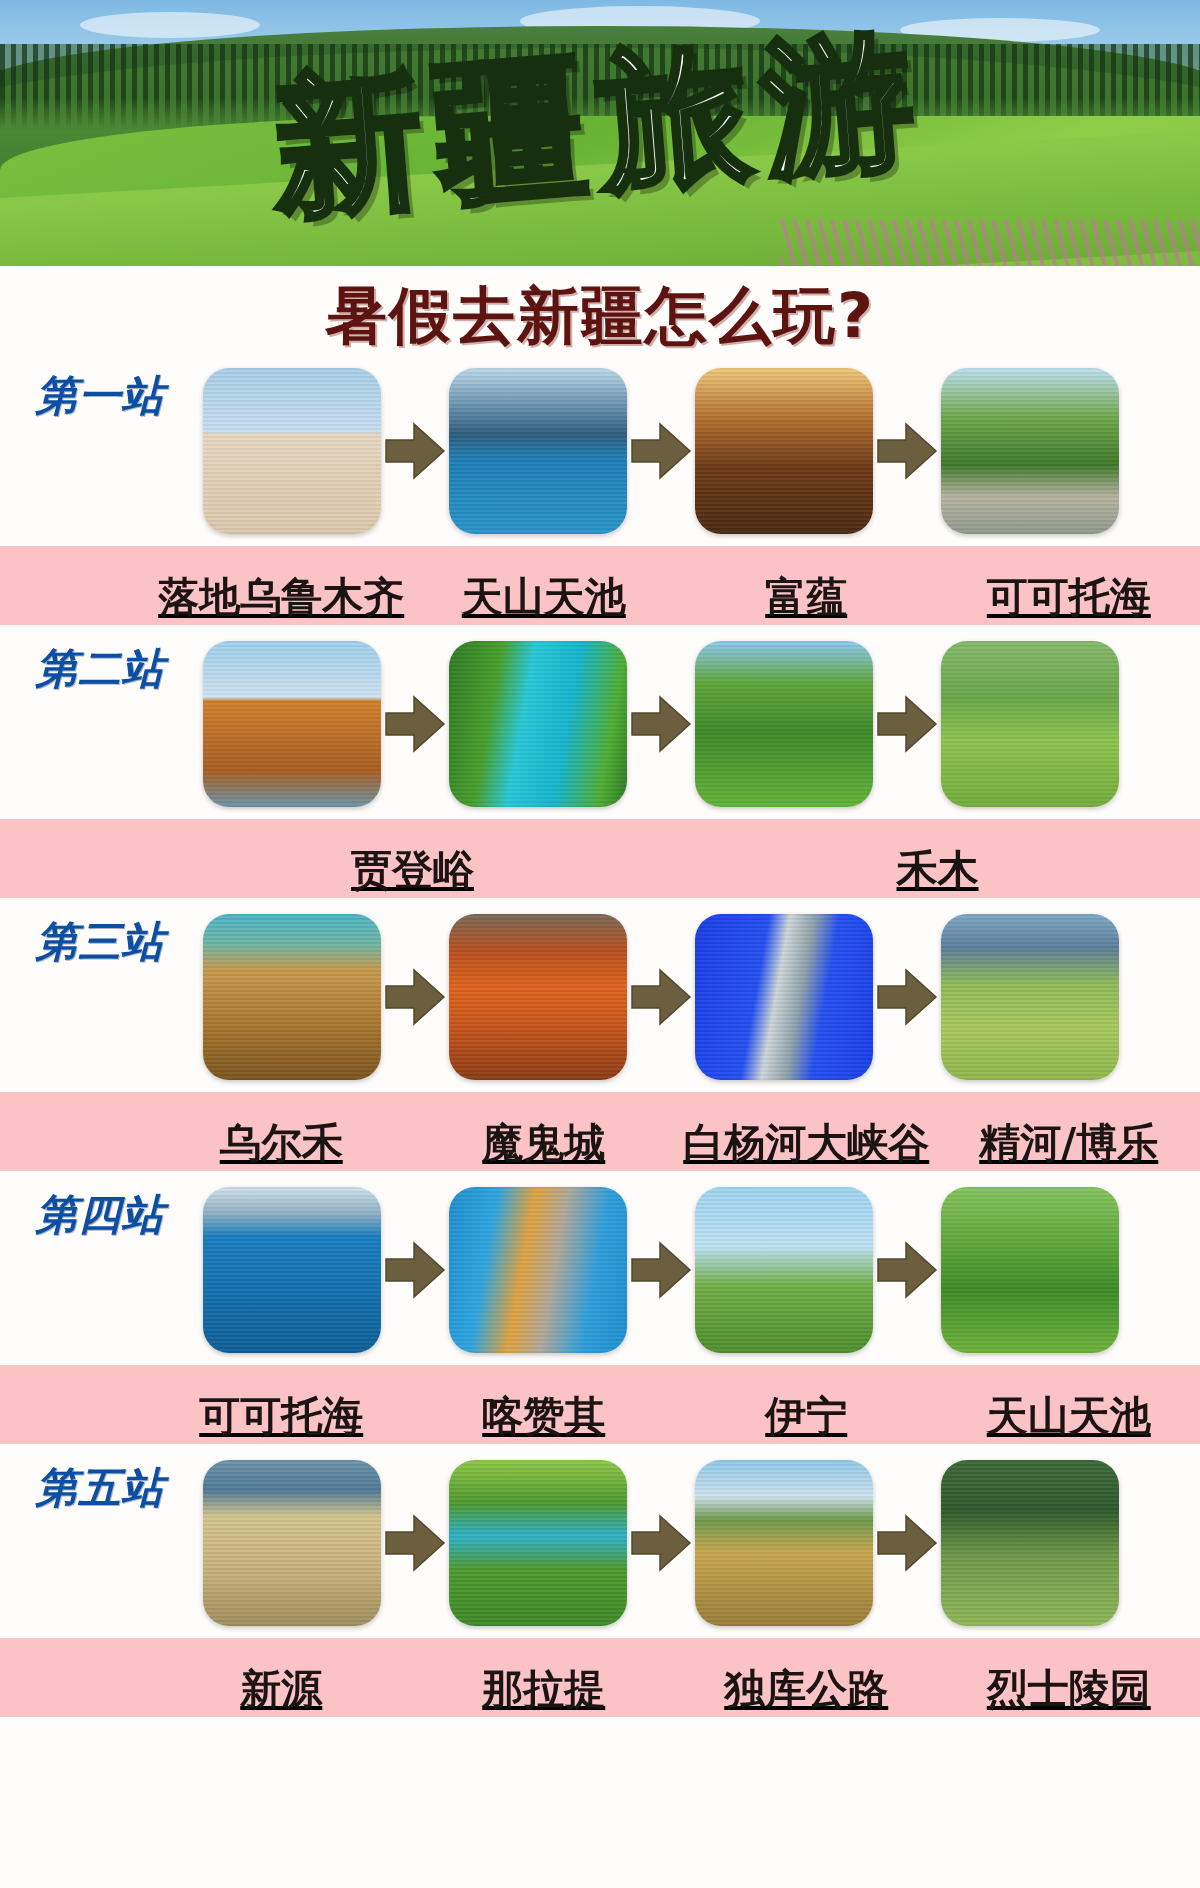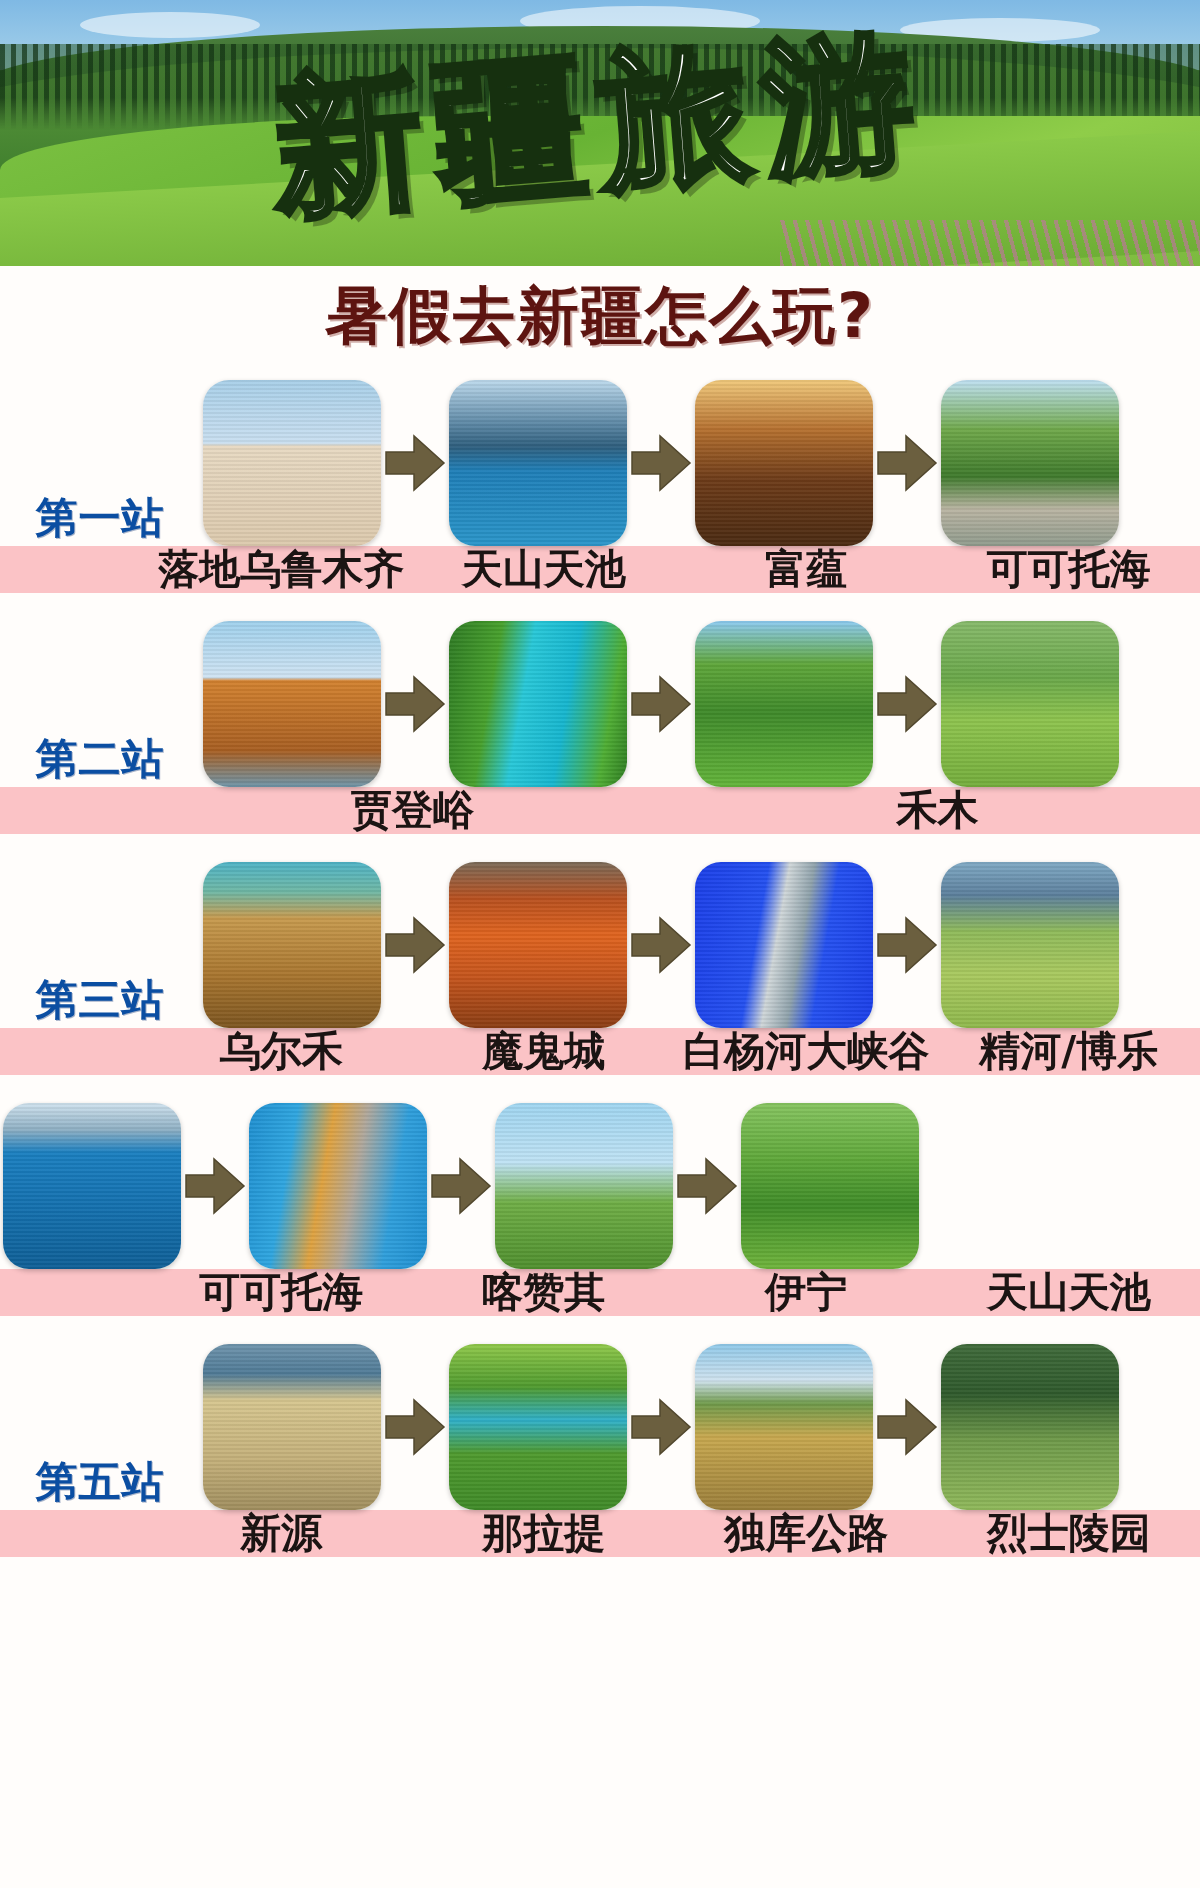--- a/index.html
+++ b/index.html
@@ -72,21 +72,21 @@
     color:#5d1410;
     text-shadow:2px 2px 0 rgba(120,30,20,.35);
     font-family:"DejaVu Sans","Liberation Sans",sans-serif;
   }
 
   
   .rows{position:absolute;left:0;top:368px;width:1200px;}
   .row{position:relative;width:1200px;}
   .row-strip{
     position:relative;width:1200px;height:178px;
-    display:flex;align-items:flex-end;
+    display:flex;align-items:flex-start;font-style:italic;
   }
   .station-label{
     width:200px;flex:0 0 200px;
     text-align:center;
     font-size:42px;font-weight:700;letter-spacing:1px;
     color:#0b4ea2;
     font-family:"DejaVu Sans","Liberation Sans",sans-serif;
     text-shadow:1px 1px 0 rgba(0,40,110,.35);
   }
   .cells{
@@ -101,22 +101,22 @@
     box-shadow:0 2px 5px rgba(0,0,0,.22);
     position:relative;
   }
   .arrow{
     width:62px;flex:0 0 62px;height:70px;position:relative;
   }
   .arrow svg{display:block;width:62px;height:70px;}
 
   
   .band{
-    width:1200px;height:47px;background:#fbc3c6;
-    display:flex;align-items:center;
+    width:1200px;height:79px;background:#fbc3c6;
+    display:flex;align-items:flex-end;text-decoration:underline;
   }
   .band-spacer{width:150px;flex:0 0 150px;}
   .band-caps{flex:1;display:flex;align-items:center;}
   .cap{
     flex:1;text-align:center;
     font-size:41px;font-weight:600;color:#1b1413;letter-spacing:0px;
     font-family:"DejaVu Sans","Liberation Sans",sans-serif;
     white-space:nowrap;
   }
   .gap{width:1200px;height:16px;background:#fffdfb;}
@@ -292,20 +292,21 @@
             <div class="cap">乌尔禾</div>
             <div class="cap">魔鬼城</div>
             <div class="cap">白杨河大峡谷</div>
             <div class="cap">精河/博乐</div>
           </div>
         </div>
       </div>
       <div class="gap"></div>
       <div class="row">
         <div class="row-strip">
+          <div class="station-label">第四站</div>
           <div class="cells">
             <div class="cell">
               <div class="thumb" style="background: linear-gradient(rgb(207, 226, 238) 0%, rgb(143, 176, 196) 16%, rgb(26, 127, 192) 30%, rgb(20, 112, 174) 64%, rgb(15, 95, 150) 100%);">
                 <div style="position: absolute; inset: 0px; background: repeating-linear-gradient(0deg, rgba(0, 0, 0, 0.05) 0px, rgba(0, 0, 0, 0.05) 2px, rgba(255, 255, 255, 0.04) 2px, rgba(255, 255, 255, 0.04) 4px);"></div>
               </div>
             </div>
             <div class="arrow">
               <svg viewBox="0 0 62 70" xmlns="http://www.w3.org/2000/svg">
                 <polygon points="2,24 30,24 30,8 60,35 30,62 30,46 2,46" fill="#6b5f3f" stroke="#52482e" stroke-width="1.5"></polygon>
               </svg>

